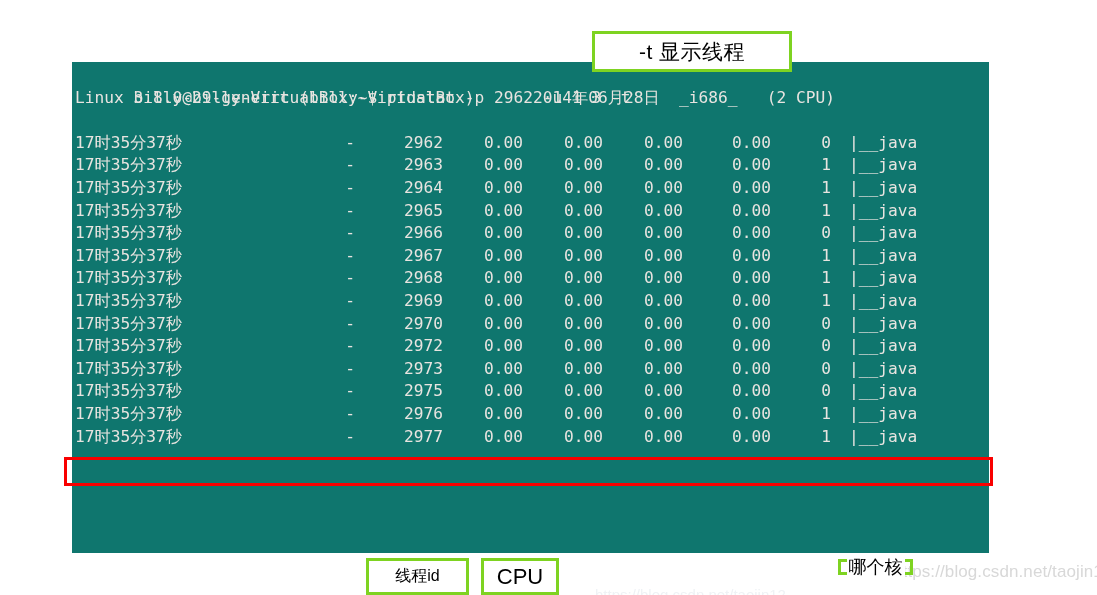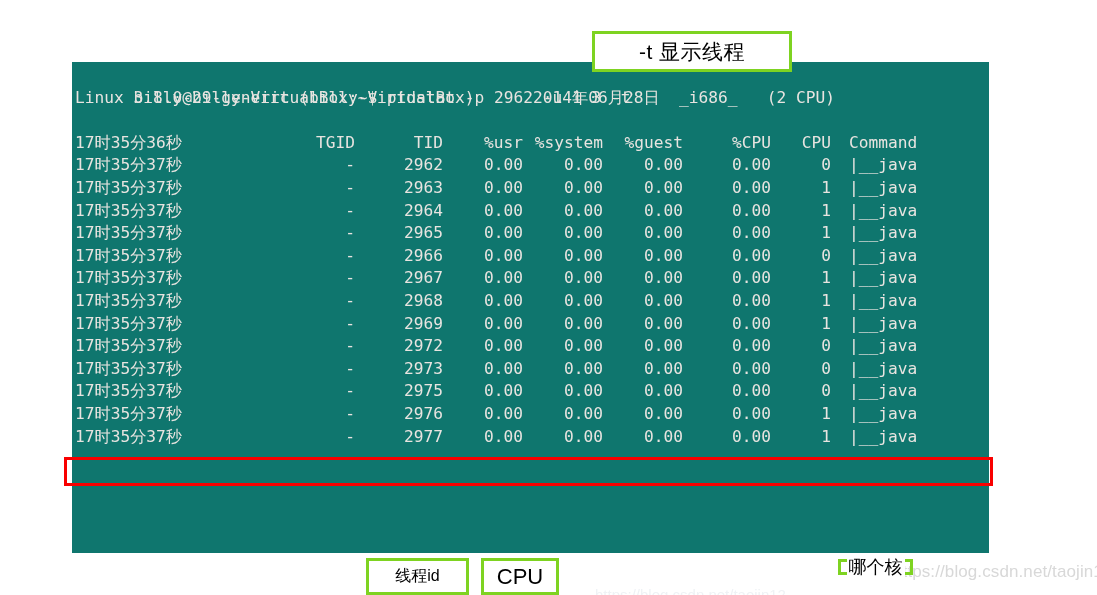--- a/index.html
+++ b/index.html
@@ -154,31 +154,31 @@
   <div id="terminal-inner">
 
     <div class="tline">
       <span>billy@billy-VirtualBox:~$ pidstat -p 2962 -u 1 3 -t</span>
     </div>
 
     <div class="tline"><span>Linux 3.8.0-29-generic</span><span> </span><span>(billy-VirtualBox)</span><span>      </span><span>2014年06月28日</span><span>  </span><span>_i686_</span><span>   </span><span>(2 CPU)</span></div>
 
     <div class="tline blank">&nbsp;</div>
 
-    <div class="tline"><span class="c c-time">17时35分36秒</span><span class="c c-tgid">TGID</span><span class="c c-tid">TID</span><span class="c c-usr">%usr</span><span class="c c-system">%system</span><span class="c c-guest">%guest</span><span class="c c-cpupct">%CPU</span><span class="c c-cpu">CPU</span><span class="c c-cmd">Command</span></div>
 
     <div id="rows-container">
         <div class="tline"><span class="c c-time">17时35分37秒</span><span class="c c-tgid">-</span><span class="c c-tid">2962</span><span class="c c-usr">0.00</span><span class="c c-system">0.00</span><span class="c c-guest">0.00</span><span class="c c-cpupct">0.00</span><span class="c c-cpu">0</span><span class="c c-cmd">|__java</span></div>
         <div class="tline"><span class="c c-time">17时35分37秒</span><span class="c c-tgid">-</span><span class="c c-tid">2963</span><span class="c c-usr">0.00</span><span class="c c-system">0.00</span><span class="c c-guest">0.00</span><span class="c c-cpupct">0.00</span><span class="c c-cpu">1</span><span class="c c-cmd">|__java</span></div>
         <div class="tline"><span class="c c-time">17时35分37秒</span><span class="c c-tgid">-</span><span class="c c-tid">2964</span><span class="c c-usr">0.00</span><span class="c c-system">0.00</span><span class="c c-guest">0.00</span><span class="c c-cpupct">0.00</span><span class="c c-cpu">1</span><span class="c c-cmd">|__java</span></div>
         <div class="tline"><span class="c c-time">17时35分37秒</span><span class="c c-tgid">-</span><span class="c c-tid">2965</span><span class="c c-usr">0.00</span><span class="c c-system">0.00</span><span class="c c-guest">0.00</span><span class="c c-cpupct">0.00</span><span class="c c-cpu">1</span><span class="c c-cmd">|__java</span></div>
         <div class="tline"><span class="c c-time">17时35分37秒</span><span class="c c-tgid">-</span><span class="c c-tid">2966</span><span class="c c-usr">0.00</span><span class="c c-system">0.00</span><span class="c c-guest">0.00</span><span class="c c-cpupct">0.00</span><span class="c c-cpu">0</span><span class="c c-cmd">|__java</span></div>
         <div class="tline"><span class="c c-time">17时35分37秒</span><span class="c c-tgid">-</span><span class="c c-tid">2967</span><span class="c c-usr">0.00</span><span class="c c-system">0.00</span><span class="c c-guest">0.00</span><span class="c c-cpupct">0.00</span><span class="c c-cpu">1</span><span class="c c-cmd">|__java</span></div>
         <div class="tline"><span class="c c-time">17时35分37秒</span><span class="c c-tgid">-</span><span class="c c-tid">2968</span><span class="c c-usr">0.00</span><span class="c c-system">0.00</span><span class="c c-guest">0.00</span><span class="c c-cpupct">0.00</span><span class="c c-cpu">1</span><span class="c c-cmd">|__java</span></div>
         <div class="tline"><span class="c c-time">17时35分37秒</span><span class="c c-tgid">-</span><span class="c c-tid">2969</span><span class="c c-usr">0.00</span><span class="c c-system">0.00</span><span class="c c-guest">0.00</span><span class="c c-cpupct">0.00</span><span class="c c-cpu">1</span><span class="c c-cmd">|__java</span></div>
+        <div class="tline"><span class="c c-time">17时35分37秒</span><span class="c c-tgid">-</span><span class="c c-tid">2970</span><span class="c c-usr">0.00</span><span class="c c-system">0.00</span><span class="c c-guest">0.00</span><span class="c c-cpupct">0.00</span><span class="c c-cpu">0</span><span class="c c-cmd">|__java</span></div>
         <div class="tline"><span class="c c-time">17时35分37秒</span><span class="c c-tgid">-</span><span class="c c-tid">2972</span><span class="c c-usr">0.00</span><span class="c c-system">0.00</span><span class="c c-guest">0.00</span><span class="c c-cpupct">0.00</span><span class="c c-cpu">0</span><span class="c c-cmd">|__java</span></div>
         <div class="tline"><span class="c c-time">17时35分37秒</span><span class="c c-tgid">-</span><span class="c c-tid">2973</span><span class="c c-usr">0.00</span><span class="c c-system">0.00</span><span class="c c-guest">0.00</span><span class="c c-cpupct">0.00</span><span class="c c-cpu">0</span><span class="c c-cmd">|__java</span></div>
         <div class="tline"><span class="c c-time">17时35分37秒</span><span class="c c-tgid">-</span><span class="c c-tid">2975</span><span class="c c-usr">0.00</span><span class="c c-system">0.00</span><span class="c c-guest">0.00</span><span class="c c-cpupct">0.00</span><span class="c c-cpu">0</span><span class="c c-cmd">|__java</span></div>
         <div class="tline"><span class="c c-time">17时35分37秒</span><span class="c c-tgid">-</span><span class="c c-tid">2976</span><span class="c c-usr">0.00</span><span class="c c-system">0.00</span><span class="c c-guest">0.00</span><span class="c c-cpupct">0.00</span><span class="c c-cpu">1</span><span class="c c-cmd">|__java</span></div>
         <div class="tline"><span class="c c-time">17时35分37秒</span><span class="c c-tgid">-</span><span class="c c-tid">2977</span><span class="c c-usr">0.00</span><span class="c c-system">0.00</span><span class="c c-guest">0.00</span><span class="c c-cpupct">0.00</span><span class="c c-cpu">1</span><span class="c c-cmd">|__java</span></div>
       </div>
 
   </div>
 </div>
 

